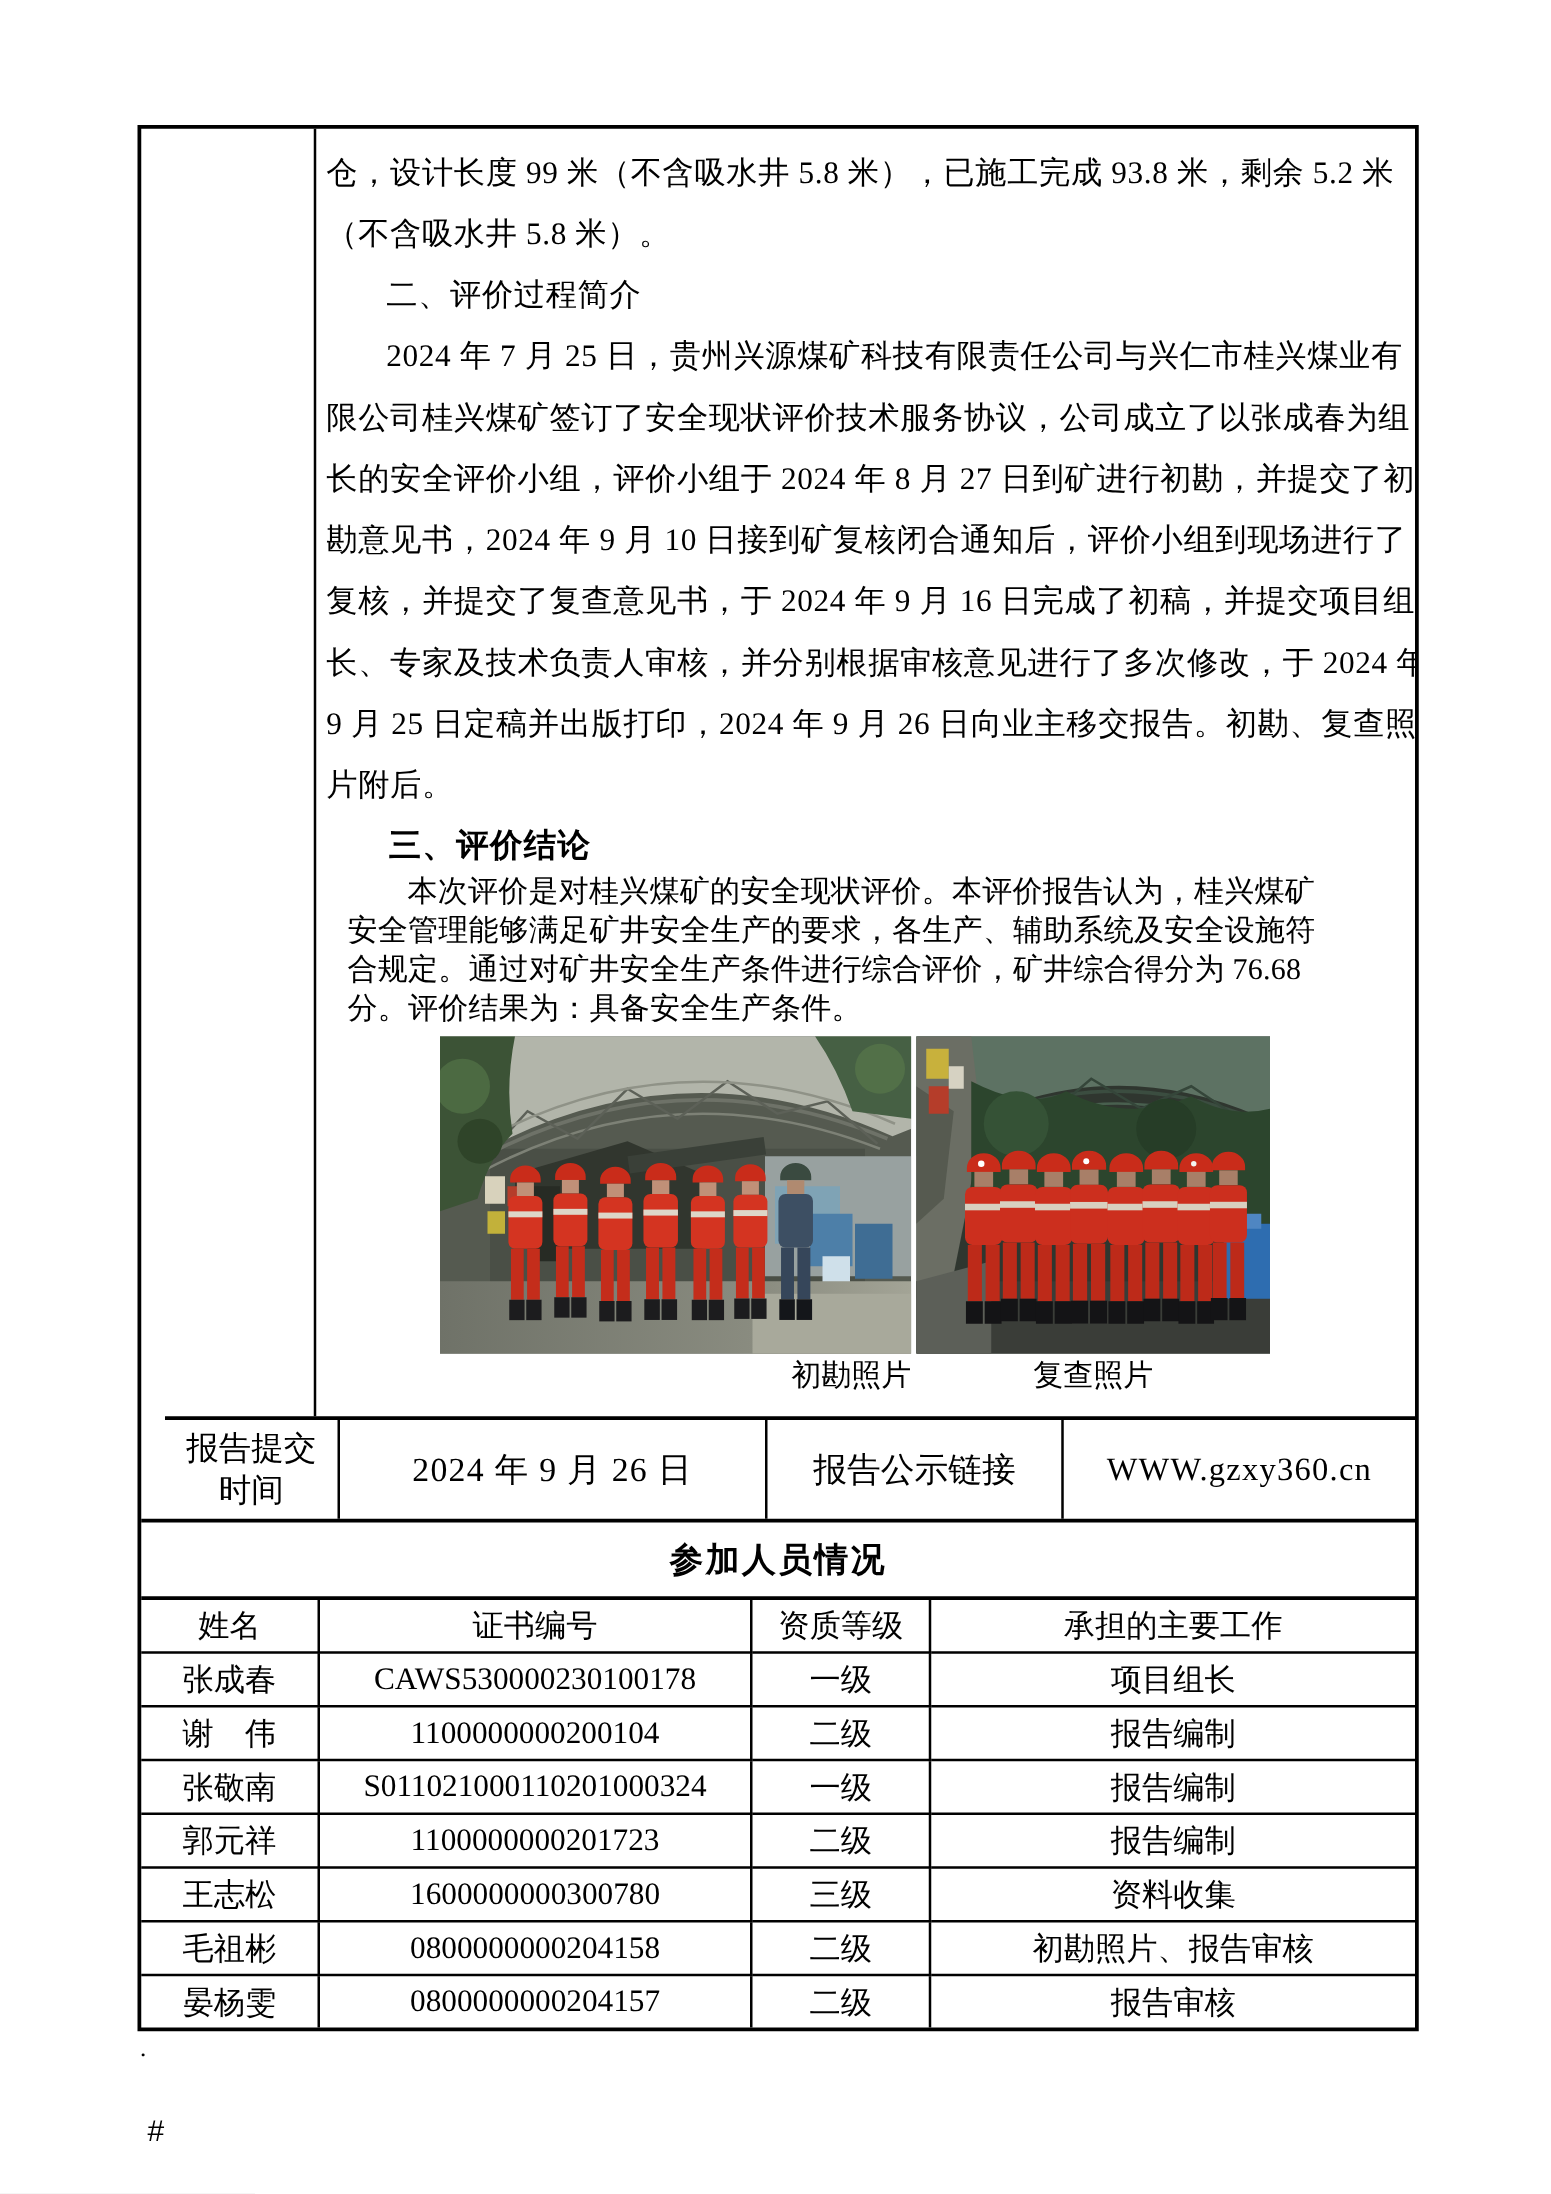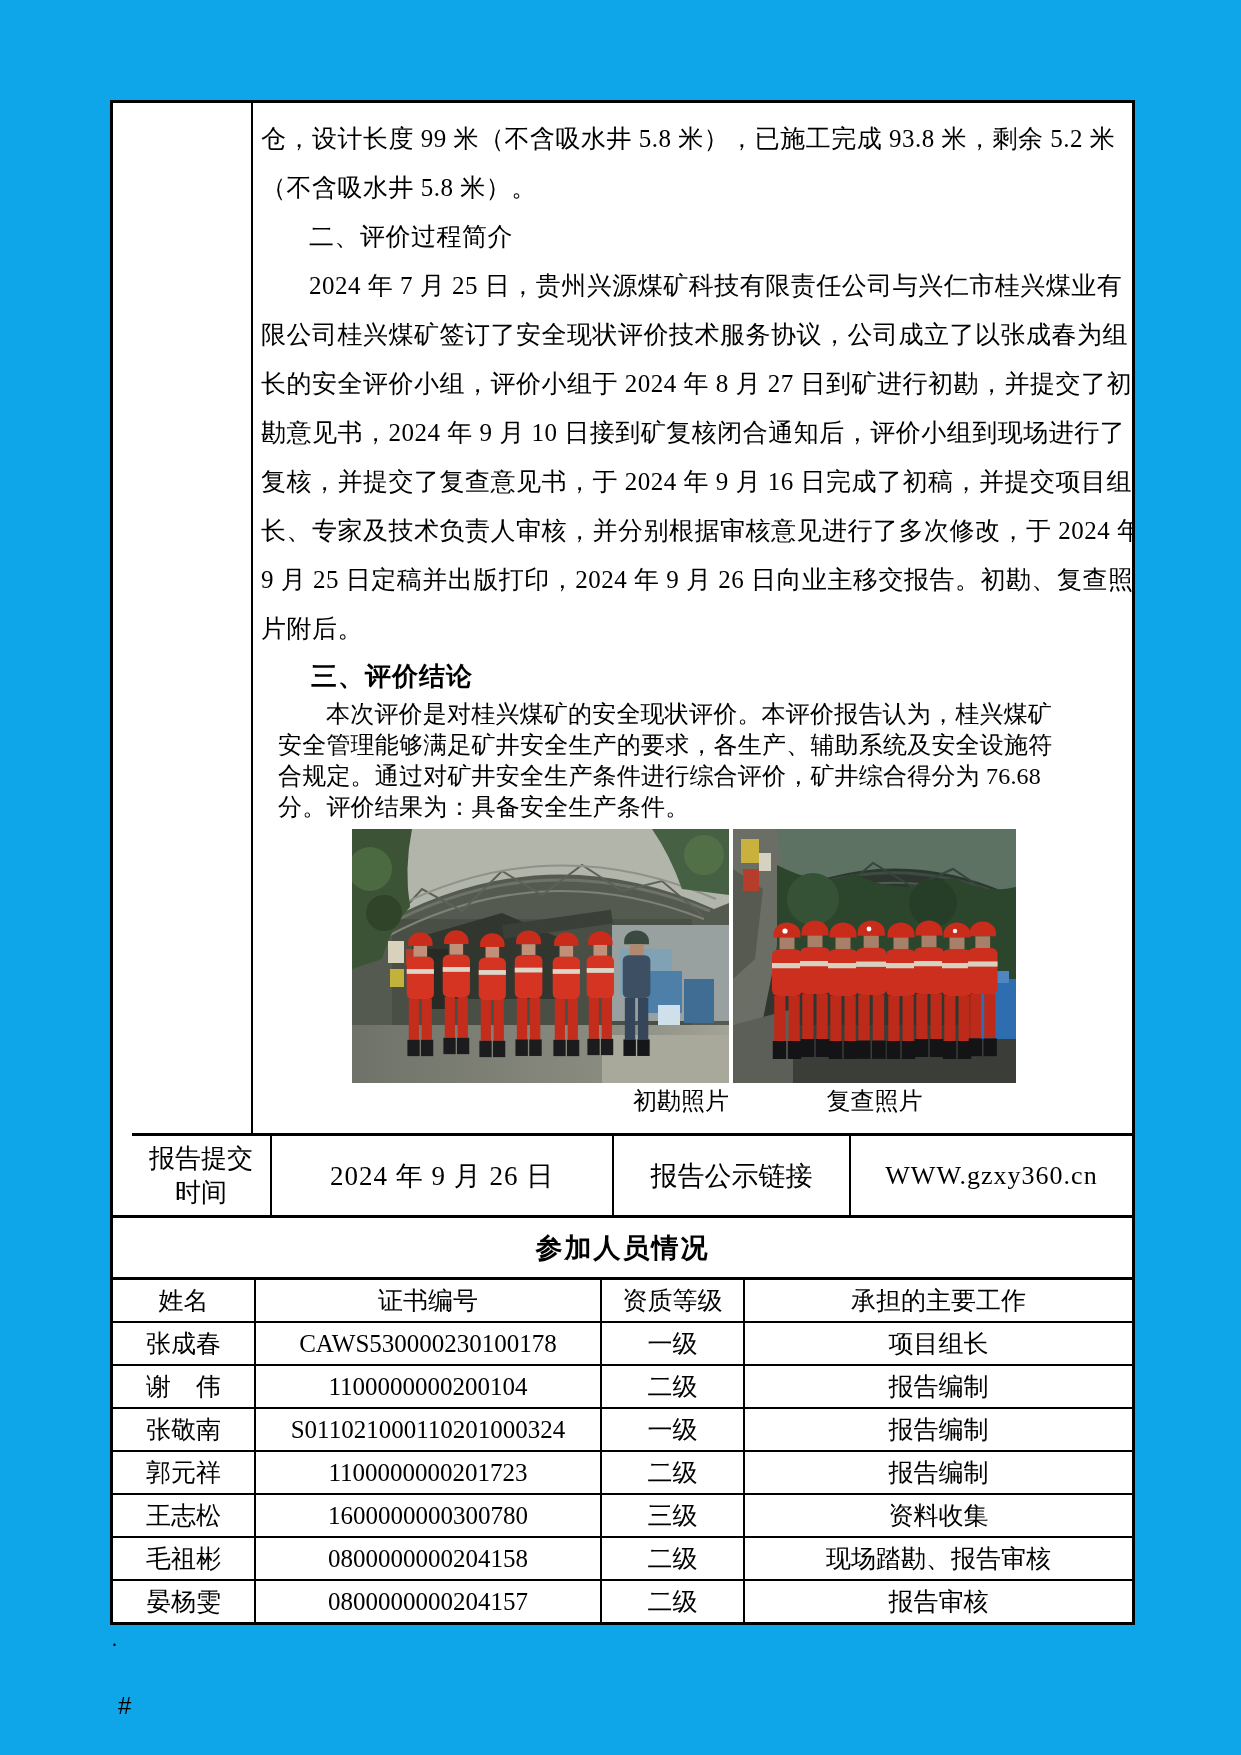--- a/index.html
+++ b/index.html
@@ -1,17 +1,17 @@
 <!DOCTYPE html>
 <html><head>
 <meta charset="utf-8">
 <style>
   html,body { margin:0; padding:0; background:#e8e8e8; }
   .page {
-    position:relative; width:1241px; height:1755px; background:#0ea5e9;
+    position:relative; width:1241px; height:1755px; background:#ffffff;
     font-family:"Liberation Serif","DejaVu Serif",serif; color:#000;
     margin:0 auto; overflow:hidden;
   }
   .doc-table {
     position:absolute; left:110px; top:100px; width:1025px;
     border:3px solid #000; box-sizing:border-box; background:#fff;
   }
   
   .row-main { display:flex; height:1030px; }
   .cell-label-empty { width:140px; border-right:2px solid #000; box-sizing:border-box; flex:none; }
@@ -282,21 +282,21 @@
             <tr>
               <td>王志松</td>
               <td>1600000000300780</td>
               <td>三级</td>
               <td>资料收集</td>
             </tr>
             <tr>
               <td>毛祖彬</td>
               <td>0800000000204158</td>
               <td>二级</td>
-              <td>现场踏勘、报告审核</td>
+              <td>初勘照片、报告审核</td>
             </tr>
             <tr>
               <td>晏杨雯</td>
               <td>0800000000204157</td>
               <td>二级</td>
               <td>报告审核</td>
             </tr>
           </tbody>
       </table>
     </div>

